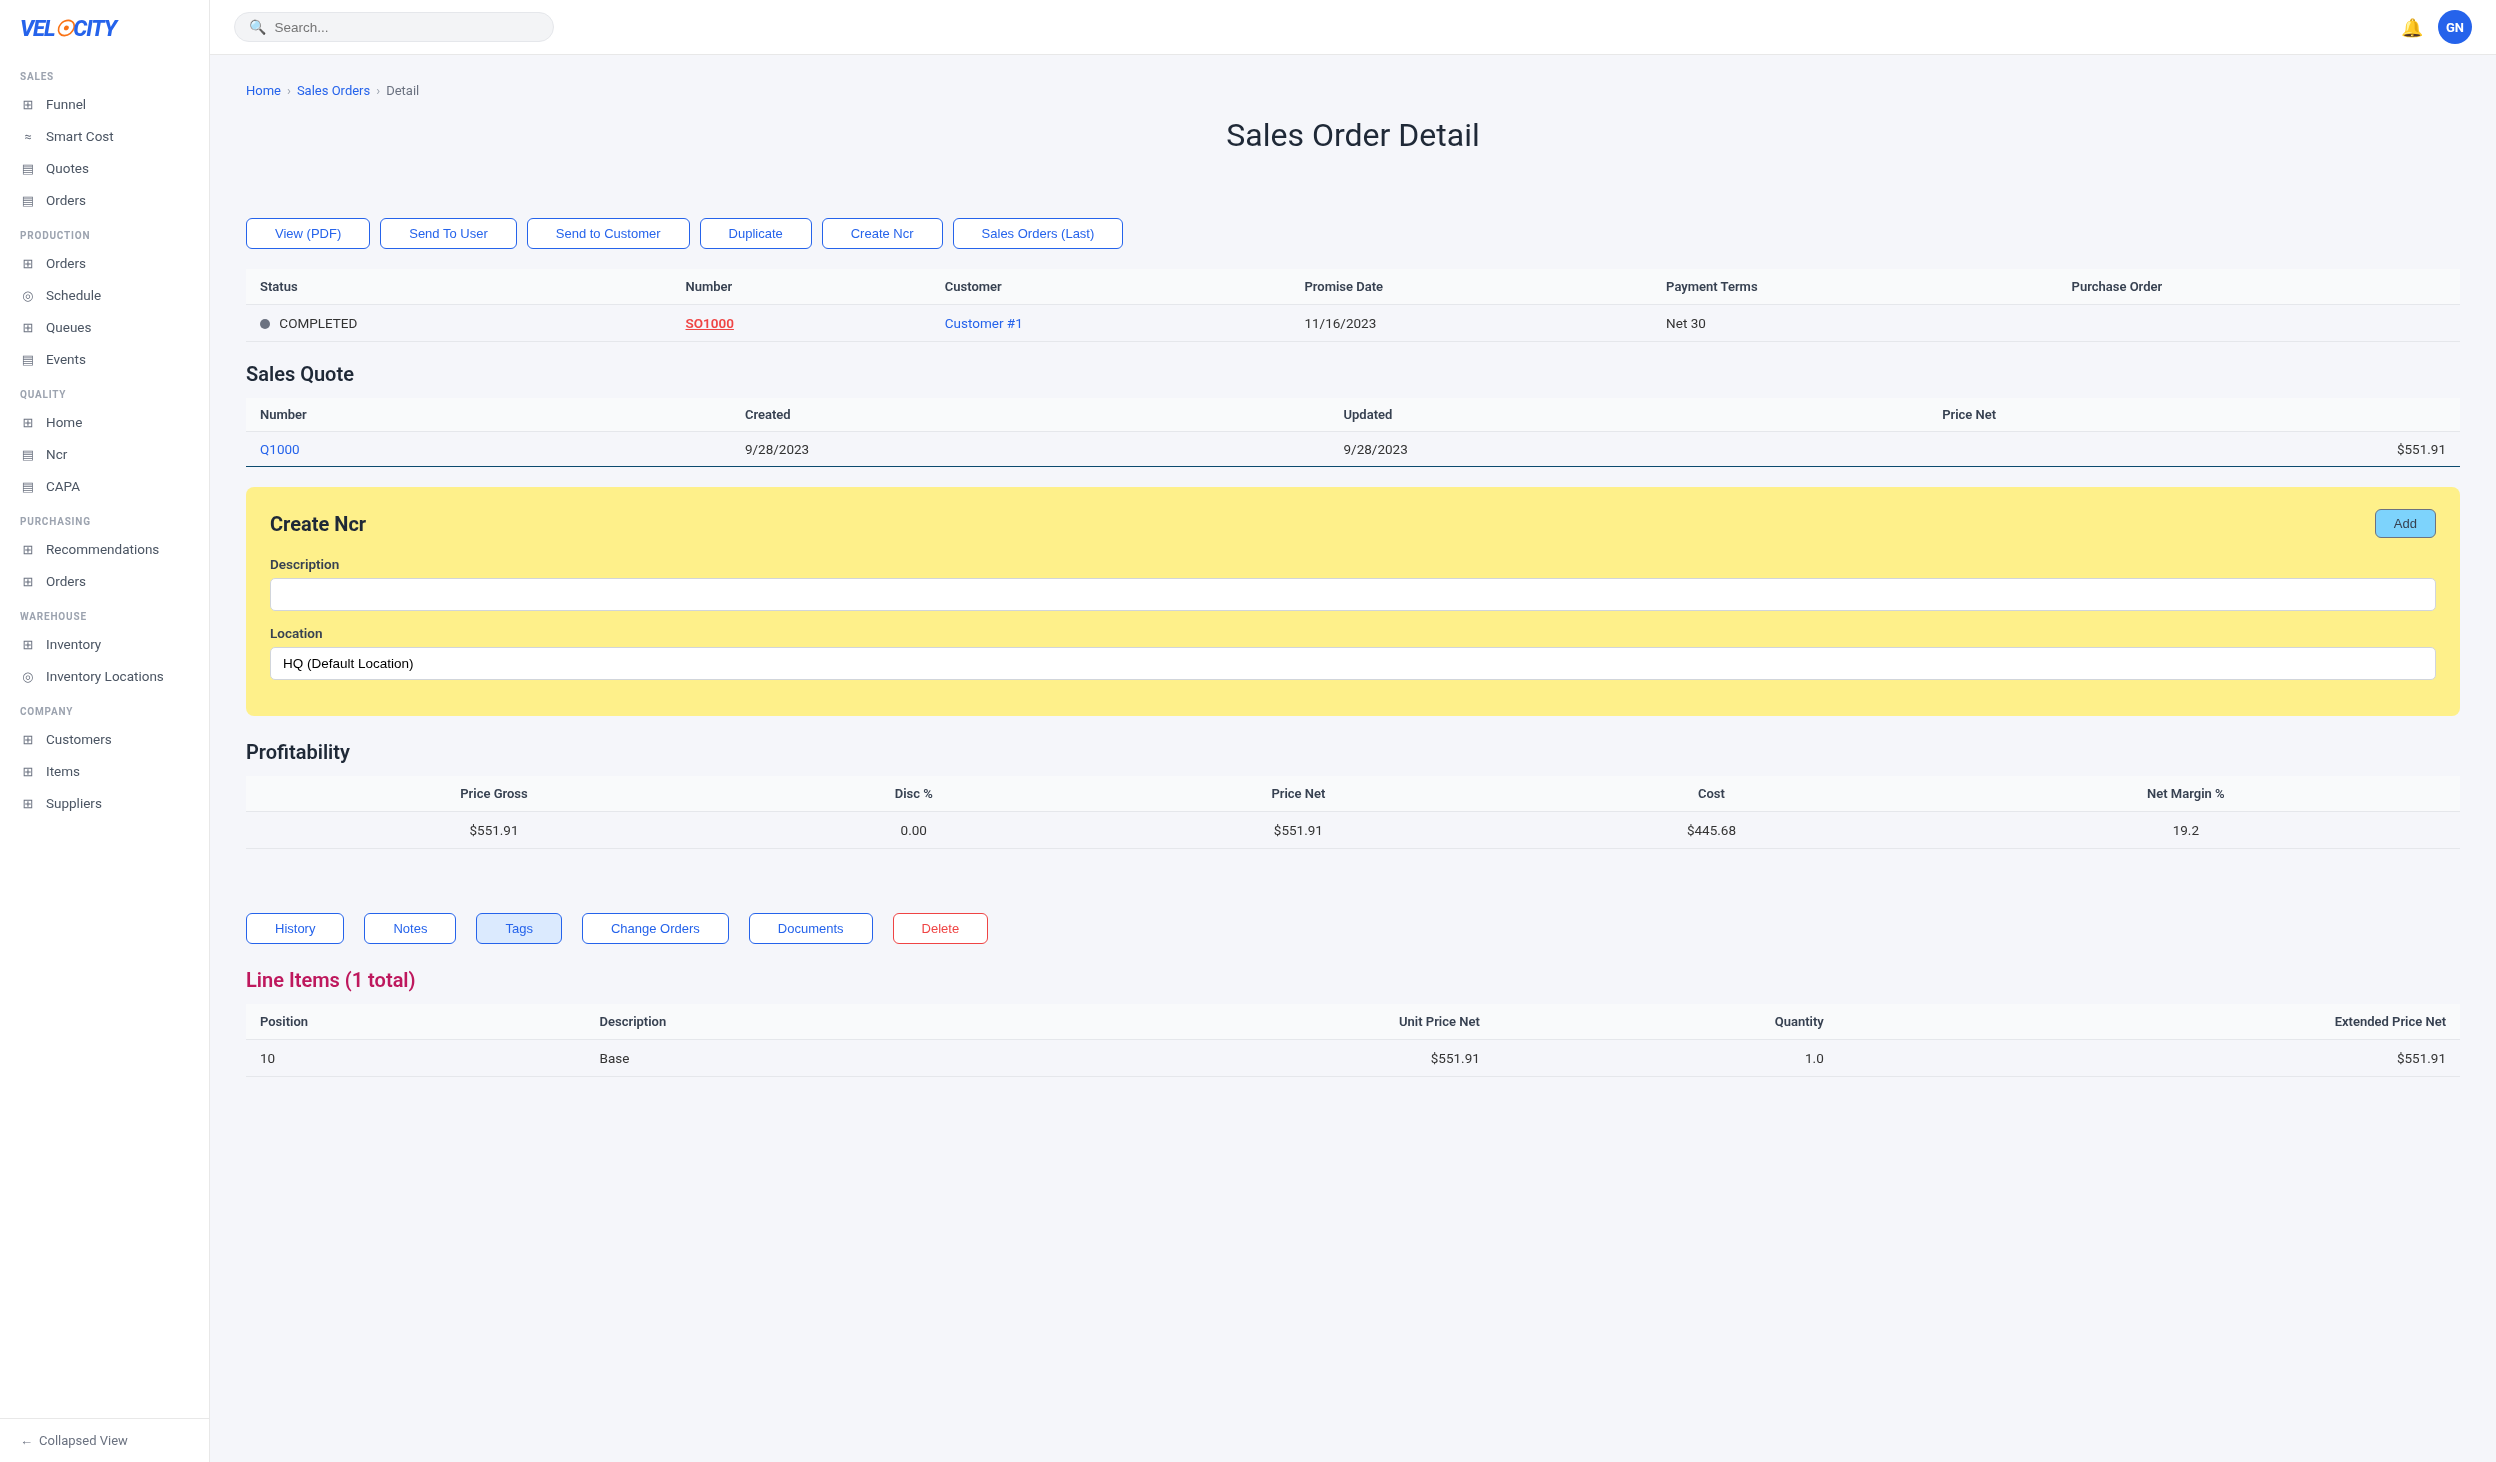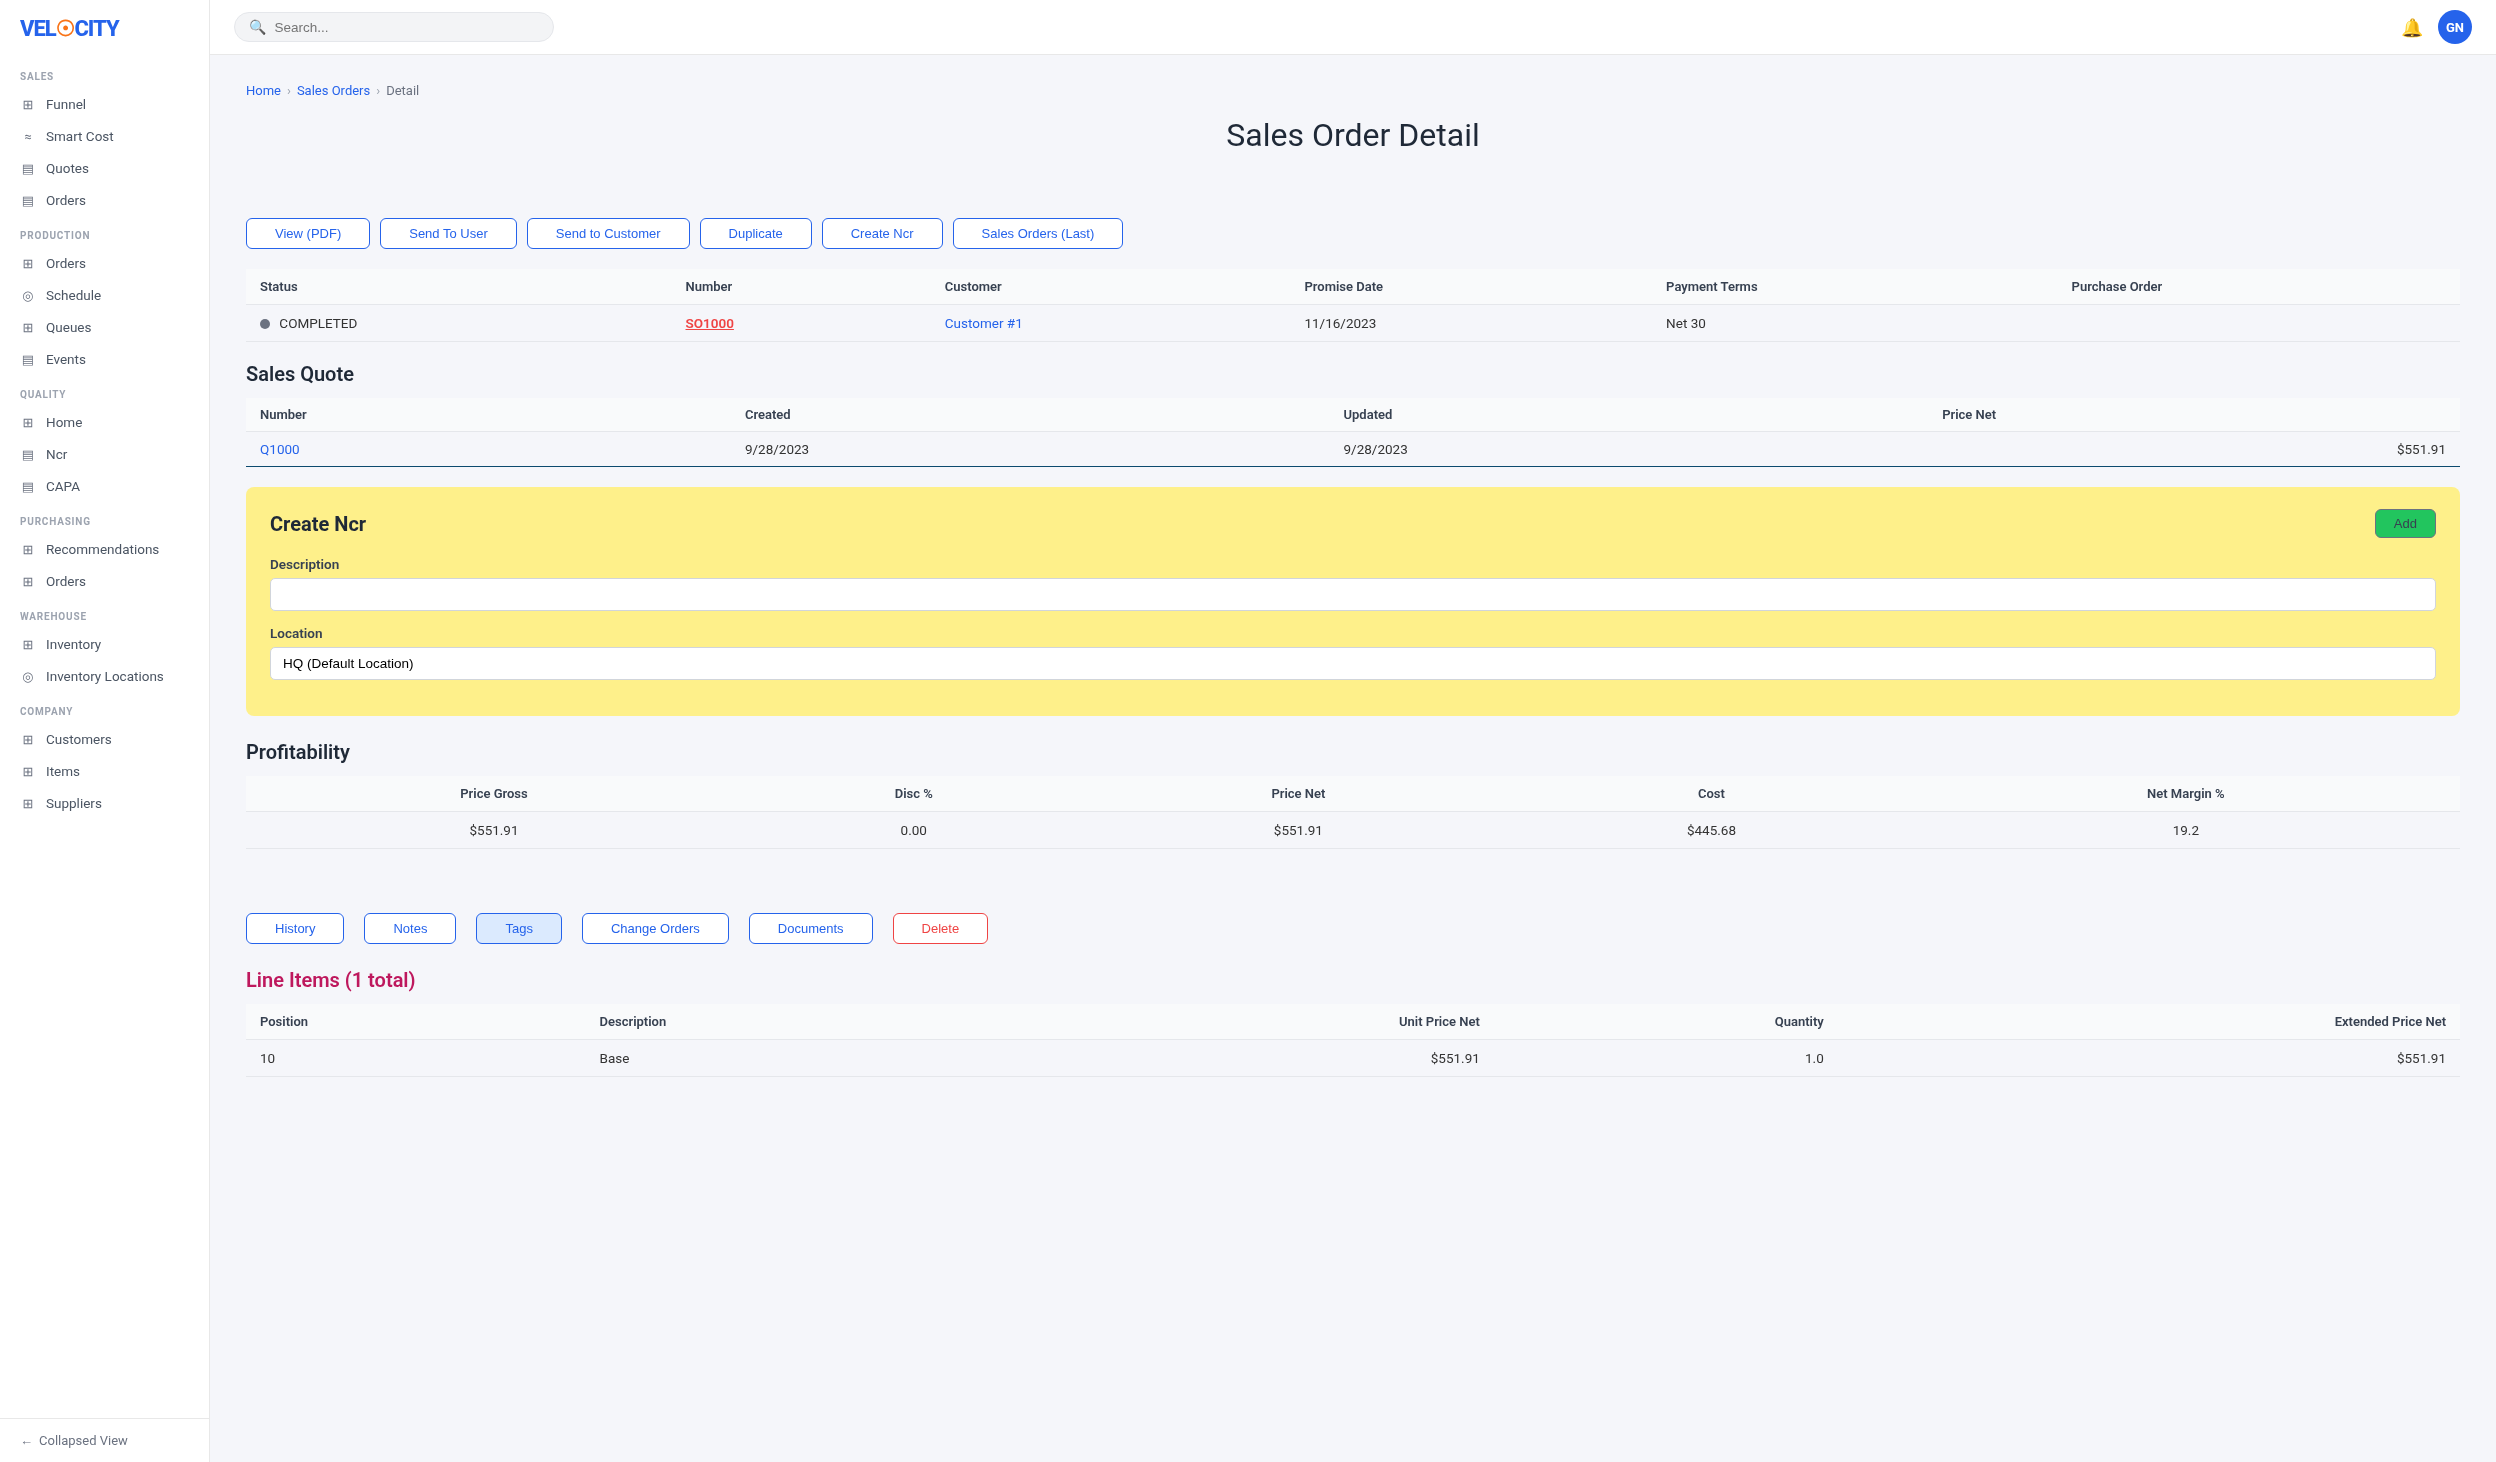--- a/index.html
+++ b/index.html
@@ -51,21 +51,21 @@
     .quote-table { width: 100%; border-collapse: collapse; margin-bottom: 20px; }
     .quote-table th { background: #f9fafb; padding: 9px 14px; text-align: left; font-weight: 600; font-size: 13px; color: #374151; border-bottom: 1px solid #e5e7eb; }
     .quote-table td { padding: 9px 14px; font-size: 13.5px; border-bottom: 1px solid #0c4a6e; }
     .quote-link { color: #2563eb; text-decoration: none; }
     .right-align { text-align: right; }
 
     
     .ncr-section { background: #fef08a; border-radius: 8px; padding: 22px 24px; margin-bottom: 24px; }
     .ncr-header { display: flex; align-items: center; justify-content: space-between; margin-bottom: 18px; }
     .ncr-title { font-size: 20px; font-weight: 700; color: #1f2937; }
-    .btn-add { padding: 6px 18px; background: #22c55e; border: 1.5px solid #6b7280; border-radius: 6px; font-size: 13px; color: #374151; cursor: pointer; }
+    .btn-add { padding: 6px 18px; background: #7dd3fc; border: 1.5px solid #6b7280; border-radius: 6px; font-size: 13px; color: #374151; cursor: pointer; }
     .ncr-field { margin-bottom: 14px; }
     .ncr-field label { font-weight: 600; font-size: 13.5px; color: #374151; display: block; margin-bottom: 6px; }
     .ncr-input { width: 100%; padding: 8px 12px; border: 1px solid #d1d5db; border-radius: 5px; background: #fff; font-size: 13.5px; outline: none; }
 
     
     .profit-table { width: 100%; border-collapse: collapse; margin-bottom: 20px; }
     .profit-table th { background: #f9fafb; padding: 10px 14px; text-align: center; font-weight: 600; font-size: 13px; color: #374151; border-bottom: 1px solid #e5e7eb; }
     .profit-table td { padding: 10px 14px; text-align: center; font-size: 13.5px; border-bottom: 1px solid #e5e7eb; }
 
     
@@ -81,21 +81,21 @@
     
     .content::-webkit-scrollbar { width: 8px; }
     .content::-webkit-scrollbar-track { background: #f1f1f1; }
     .content::-webkit-scrollbar-thumb { background: #d1d5db; border-radius: 4px; }
   </style>
 </head>
 <body>
 
 <div class="sidebar">
   <div class="sidebar-logo">
-    <span style="font-size:22px;font-weight:800;color:#2563eb;letter-spacing:-1px;">
+    <span style="font-size:22px;font-weight:800;color:#2563eb;letter-spacing:-1px;font-style:italic;">
       VEL<span style="color:#f97316;">☉</span>CITY
     </span>
   </div>
 
   <div class="sidebar-section-label">SALES</div>
   <div class="sidebar-item">
     <span class="sidebar-icon">⊞</span>
     <span>Funnel</span>
   </div>
   <div class="sidebar-item">

